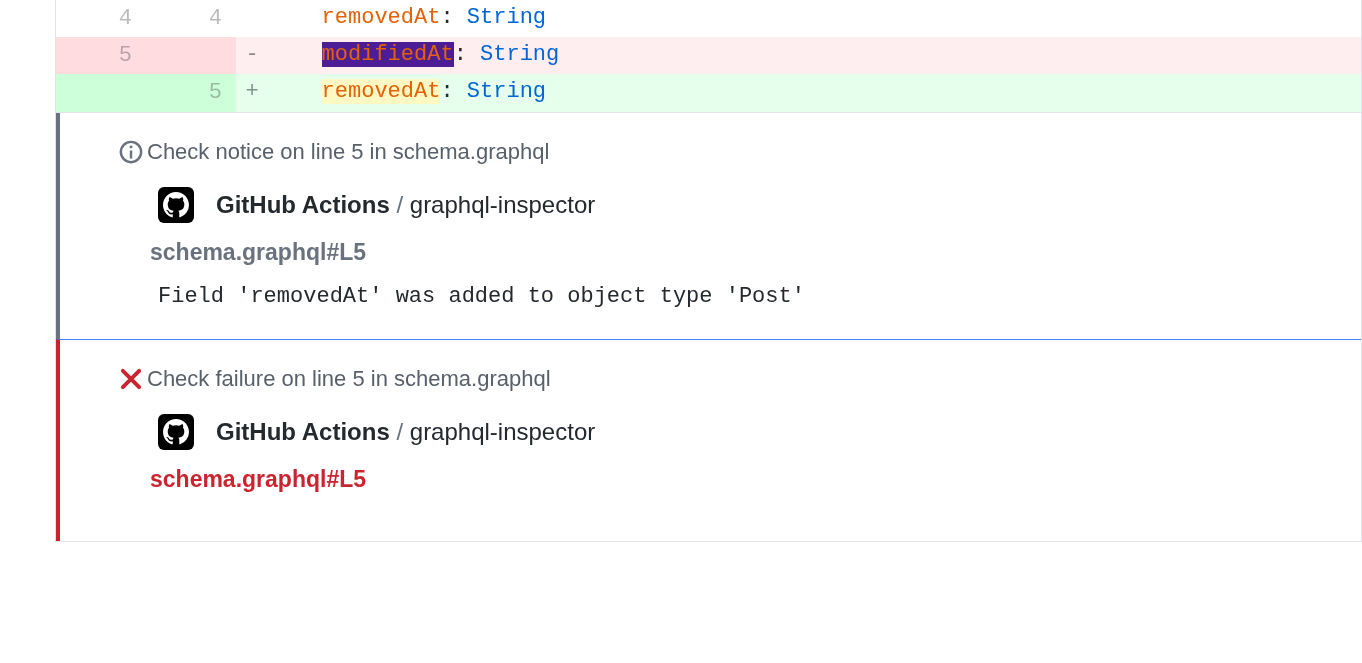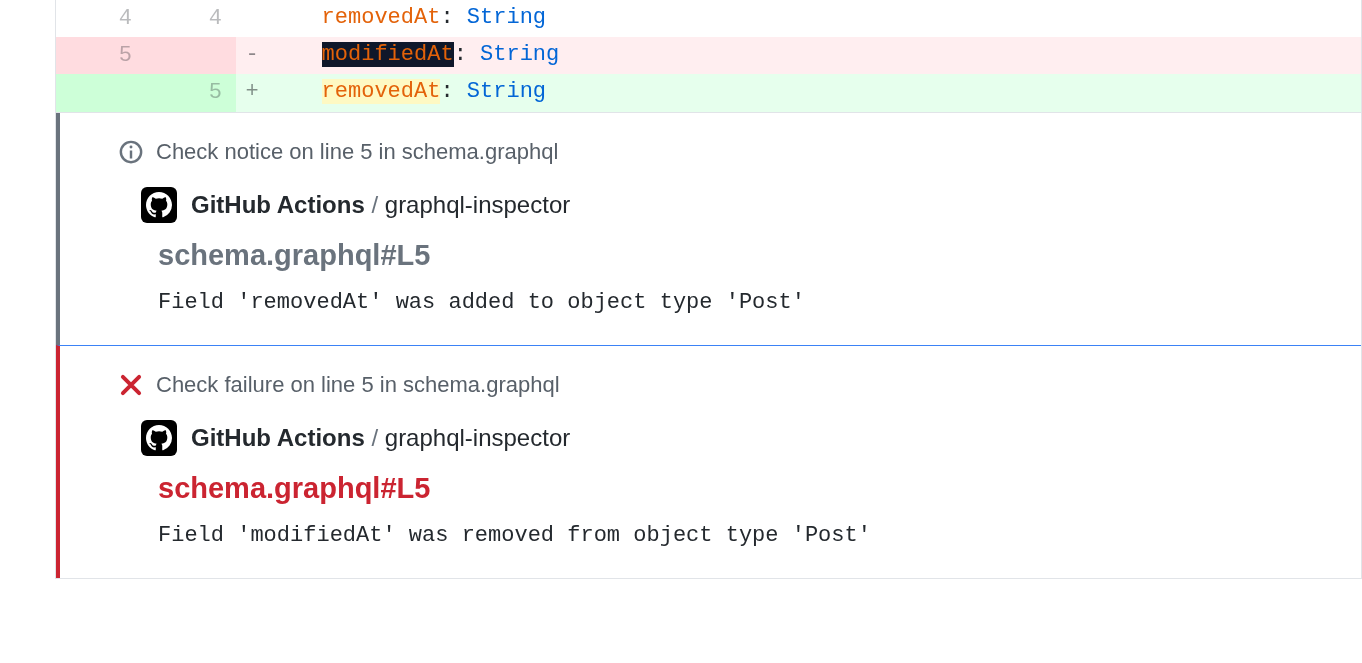--- a/index.html
+++ b/index.html
@@ -40,21 +40,21 @@
   }
   .code {
     white-space: pre;
     padding-left: 14px;
   }
   .row-del td { background: #ffeef0; }
   .row-del .ln  { background: #ffdce0; }
   .row-add td { background: #e6ffed; }
   .row-add .ln  { background: #cdffd8; }
 
-  .hl-tok-del { background: #0f172a; }
+  .hl-tok-del { background: #4c1d95; }
   .hl-tok-add { background: #fef9c3; }
 
   .t-field { color: #e36209; }
   .t-punc  { color: #24292e; }
   .t-type  { color: #0366d6; }
 
   .anns {
     border-top: 1px solid #e1e4e8;
     border-bottom: 1px solid #e1e4e8;
   }
@@ -63,48 +63,48 @@
     padding: 26px 36px 30px 58px;
     border-left: 4px solid;
   }
   .ann + .ann { border-top: 1px solid #3b82f6; margin-top: 0; }
   .ann-notice  { border-left-color: #6a737d; }
   .ann-failure { border-left-color: #cb2431; }
 
   .ann-header {
     display: flex;
     align-items: center;
-    gap: 12px;
+    gap: 3px;
     font-size: 22px;
     color: #586069;
     margin-bottom: 22px;
   }
   .ann-header-text { color: #586069; }
 
   .ann-source {
     display: flex;
     align-items: center;
-    gap: 14px;
+    gap: 22px;
     font-size: 24px;
-    margin-left: 23px;
+    margin-left: 40px;
     margin-bottom: 16px;
   }
   .gh-logo {
     width: 36px; height: 36px;
     display: inline-flex; align-items: center; justify-content: center;
     background: #000; border-radius: 6px;
   }
   .gh-logo svg { width: 26px; height: 26px; fill: #fff; }
   .src-strong { font-weight: 700; color: #24292e; }
   .src-sep    { color: #6a737d; }
   .src-plain  { color: #24292e; font-weight: 400; }
 
   .ann-location {
-    margin-left: 40px;
-    font-size: 29px;
+    margin-left: 32px;
+    font-size: 23px;
     font-weight: 700;
     margin-bottom: 18px;
   }
   .ann-notice  .ann-location { color: #6a737d; }
   .ann-failure .ann-location { color: #cb2431; }
 
   .ann-msg {
     margin-left: 40px;
     font-family: SFMono-Regular, Consolas, "Liberation Mono", Menlo, monospace;
     font-size: 22px;
@@ -185,17 +185,16 @@
         <span class="gh-logo">
           <svg viewBox="0 0 16 16">
               <path d="M8 0C3.58 0 0 3.58 0 8c0 3.54 2.29 6.53 5.47 7.59.4.07.55-.17.55-.38 0-.19-.01-.82-.01-1.49-2.01.37-2.53-.49-2.69-.94-.09-.23-.48-.94-.82-1.13-.28-.15-.68-.52-.01-.53.63-.01 1.08.58 1.23.82.72 1.21 1.87.87 2.33.66.07-.52.28-.87.51-1.07-1.78-.2-3.64-.89-3.64-3.95 0-.87.31-1.59.82-2.15-.08-.2-.36-1.02.08-2.12 0 0 .67-.21 2.2.82a7.5 7.5 0 014 0c1.53-1.04 2.2-.82 2.2-.82.44 1.1.16 1.92.08 2.12.51.56.82 1.27.82 2.15 0 3.07-1.87 3.75-3.65 3.95.29.25.54.73.54 1.48 0 1.07-.01 1.93-.01 2.2 0 .21.15.46.55.38A8.013 8.013 0 0016 8c0-4.42-3.58-8-8-8z"></path>
             </svg>
         </span>
         <span>
           <span class="src-strong">GitHub Actions</span><span class="src-sep"> / </span><span class="src-plain">graphql-inspector</span>
         </span>
       </div>
       <div class="ann-location">schema.graphql#L5</div>
-      <div class="ann-msg">Field 'modifiedAt' was removed from object type 'Post'</div>
     </div>
 
   </div>
 </div>
 
 </body></html>

